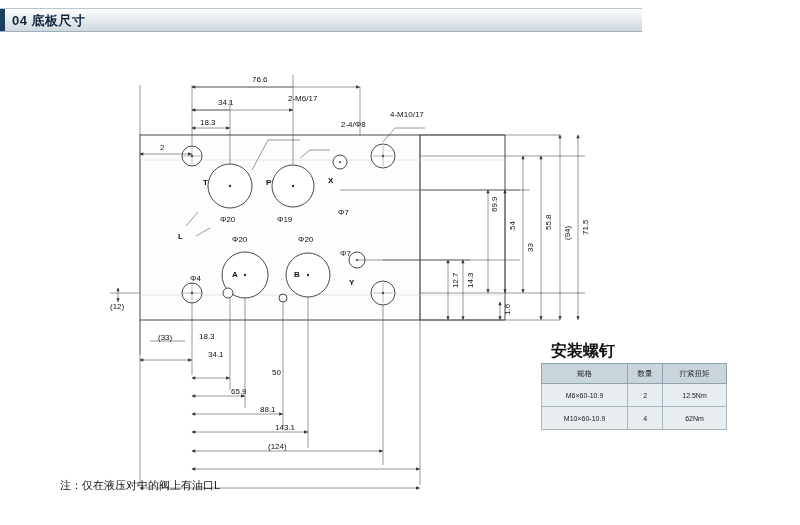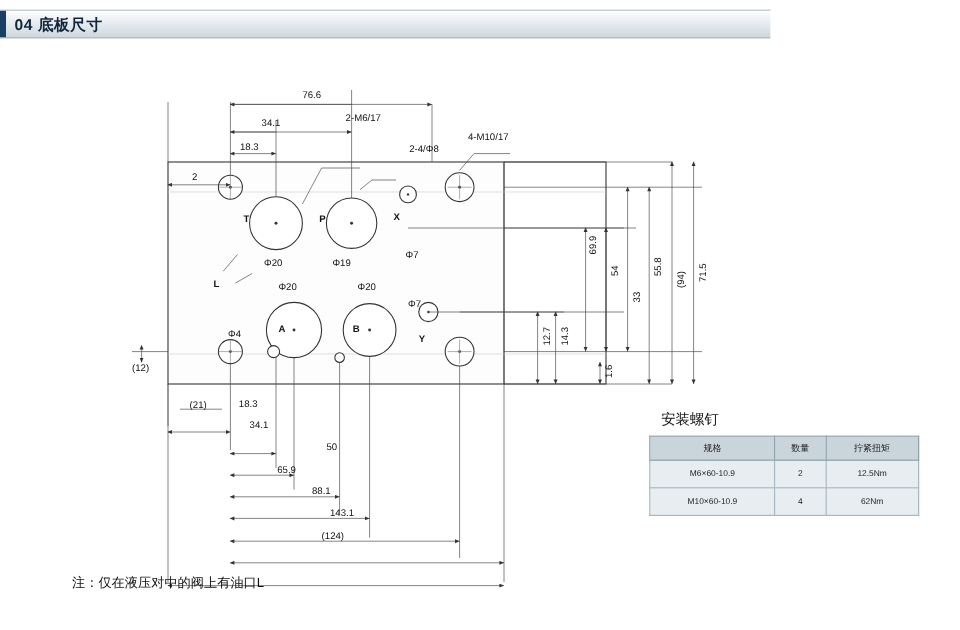--- a/index.html
+++ b/index.html
@@ -23,34 +23,34 @@
   #header .title{
     position:absolute;left:12px;top:3px;
     font-size:13px;font-weight:bold;color:#10263c;
     letter-spacing:0.5px;
   }
   
   #drawing{position:absolute;left:0;top:30px;width:776px;height:495px;}
   #drawing svg{display:block;}
   
   #screw-table{
-    position:absolute;left:541px;top:363px;width:225px;
+    position:absolute;left:541px;top:363px;width:186px;
     border-collapse:collapse;font-size:7px;color:#222;
   }
   #screw-table th{
     background:#c9d4db;border:1px solid #8fa3ae;
     font-weight:normal;height:17px;text-align:center;
     font-size:7.5px;
   }
   #screw-table td{
     background:#e7edf1;border:1px solid #a8b8c1;
     height:20px;text-align:center;font-size:7px;
   }
   #table-caption{
-    position:absolute;left:551px;top:341px;font-size:12px;font-weight:normal;color:#111;
+    position:absolute;left:551px;top:341px;font-size:16px;font-weight:bold;color:#111;
   }
   #note{
     position:absolute;left:60px;top:478px;font-size:11px;color:#111;
   }
   .lbl{font-family:"Liberation Sans", sans-serif;}
 </style>
 </head>
 <body>
 
 <div id="header">
@@ -228,21 +228,21 @@
   <span class="lbl" style="position:absolute;left:581px;top:205px;transform:rotate(-90deg);transform-origin:left top;">71.5</span>
   <span class="lbl" style="position:absolute;left:563px;top:210px;transform:rotate(-90deg);transform-origin:left top;">(94)</span>
   <span class="lbl" style="position:absolute;left:508px;top:200px;transform:rotate(-90deg);transform-origin:left top;">54</span>
   <span class="lbl" style="position:absolute;left:544px;top:200px;transform:rotate(-90deg);transform-origin:left top;">55.8</span>
   <span class="lbl" style="position:absolute;left:526px;top:222px;transform:rotate(-90deg);transform-origin:left top;">33</span>
   <span class="lbl" style="position:absolute;left:451px;top:258px;transform:rotate(-90deg);transform-origin:left top;">12.7</span>
   <span class="lbl" style="position:absolute;left:466px;top:258px;transform:rotate(-90deg);transform-origin:left top;">14.3</span>
   <span class="lbl" style="position:absolute;left:503px;top:285px;transform:rotate(-90deg);transform-origin:left top;">1.6</span>
 
   <span class="lbl" style="position:absolute;left:110px;top:272px;">(12)</span>
-  <span class="lbl" style="position:absolute;left:158px;top:303px;">(21)</span>
+  <span class="lbl" style="position:absolute;left:158px;top:303px;">(33)</span>
 
   <span class="lbl" style="position:absolute;left:199px;top:302px;">18.3</span>
   <span class="lbl" style="position:absolute;left:208px;top:320px;">34.1</span>
   <span class="lbl" style="position:absolute;left:232px;top:338px;margin-left:40px;">50</span>
   <span class="lbl" style="position:absolute;left:231px;top:357px;">65.9</span>
   <span class="lbl" style="position:absolute;left:260px;top:375px;">88.1</span>
   <span class="lbl" style="position:absolute;left:275px;top:393px;">143.1</span>
   <span class="lbl" style="position:absolute;left:268px;top:412px;">(124)</span>
 </div>
 </div>

